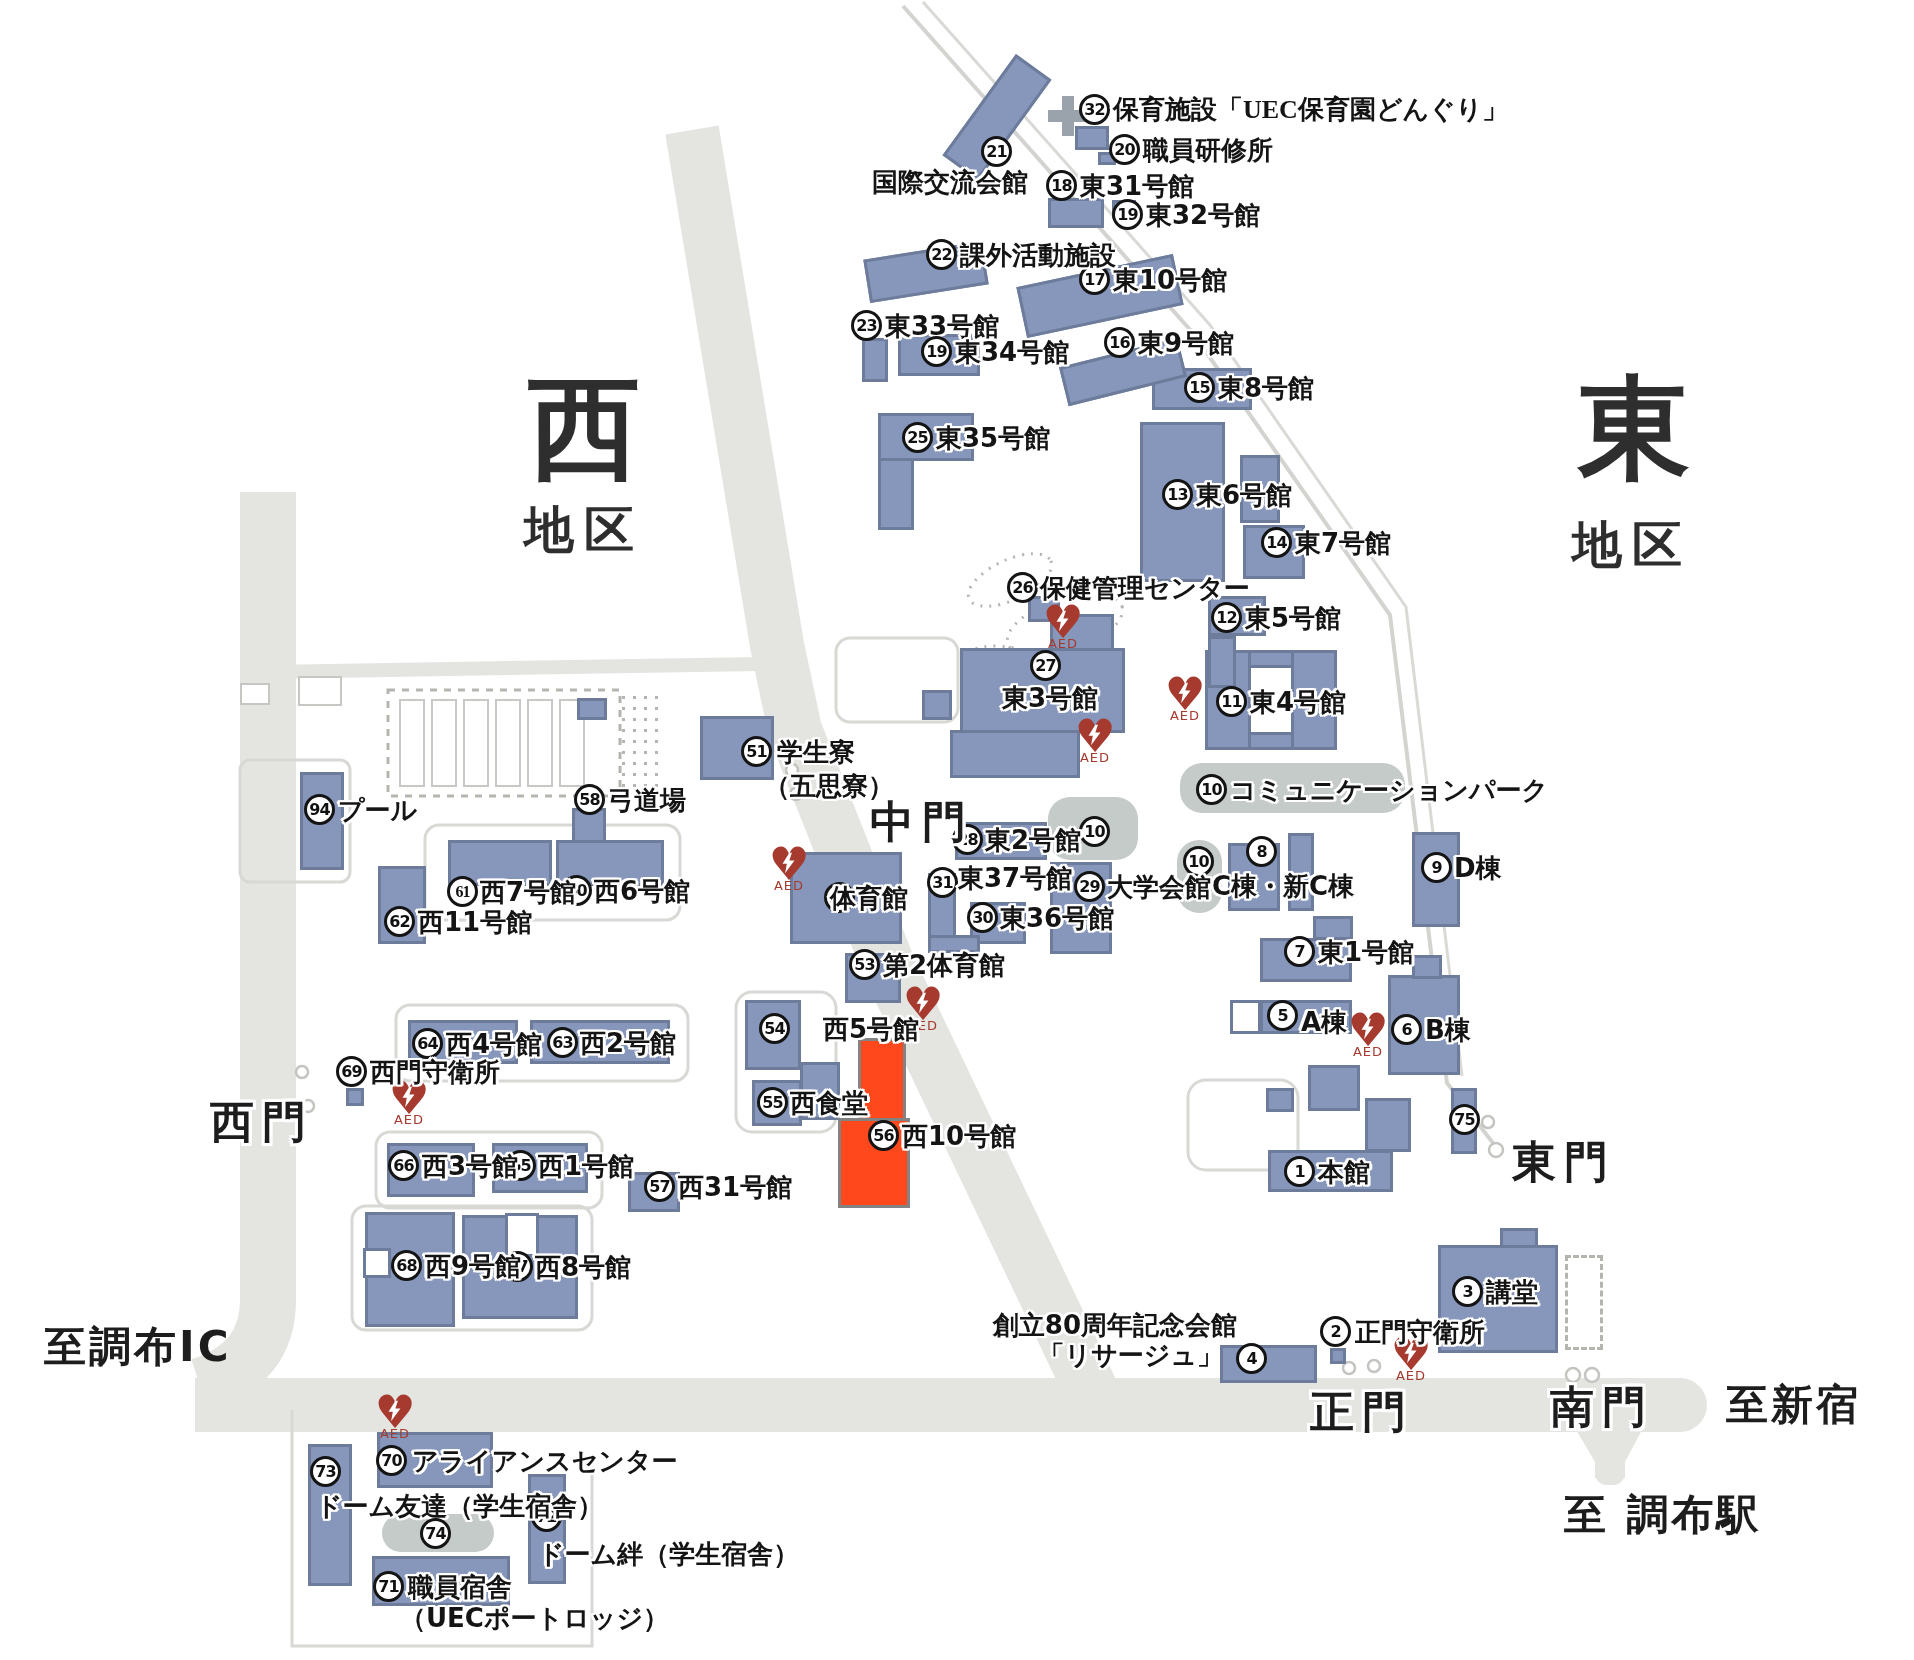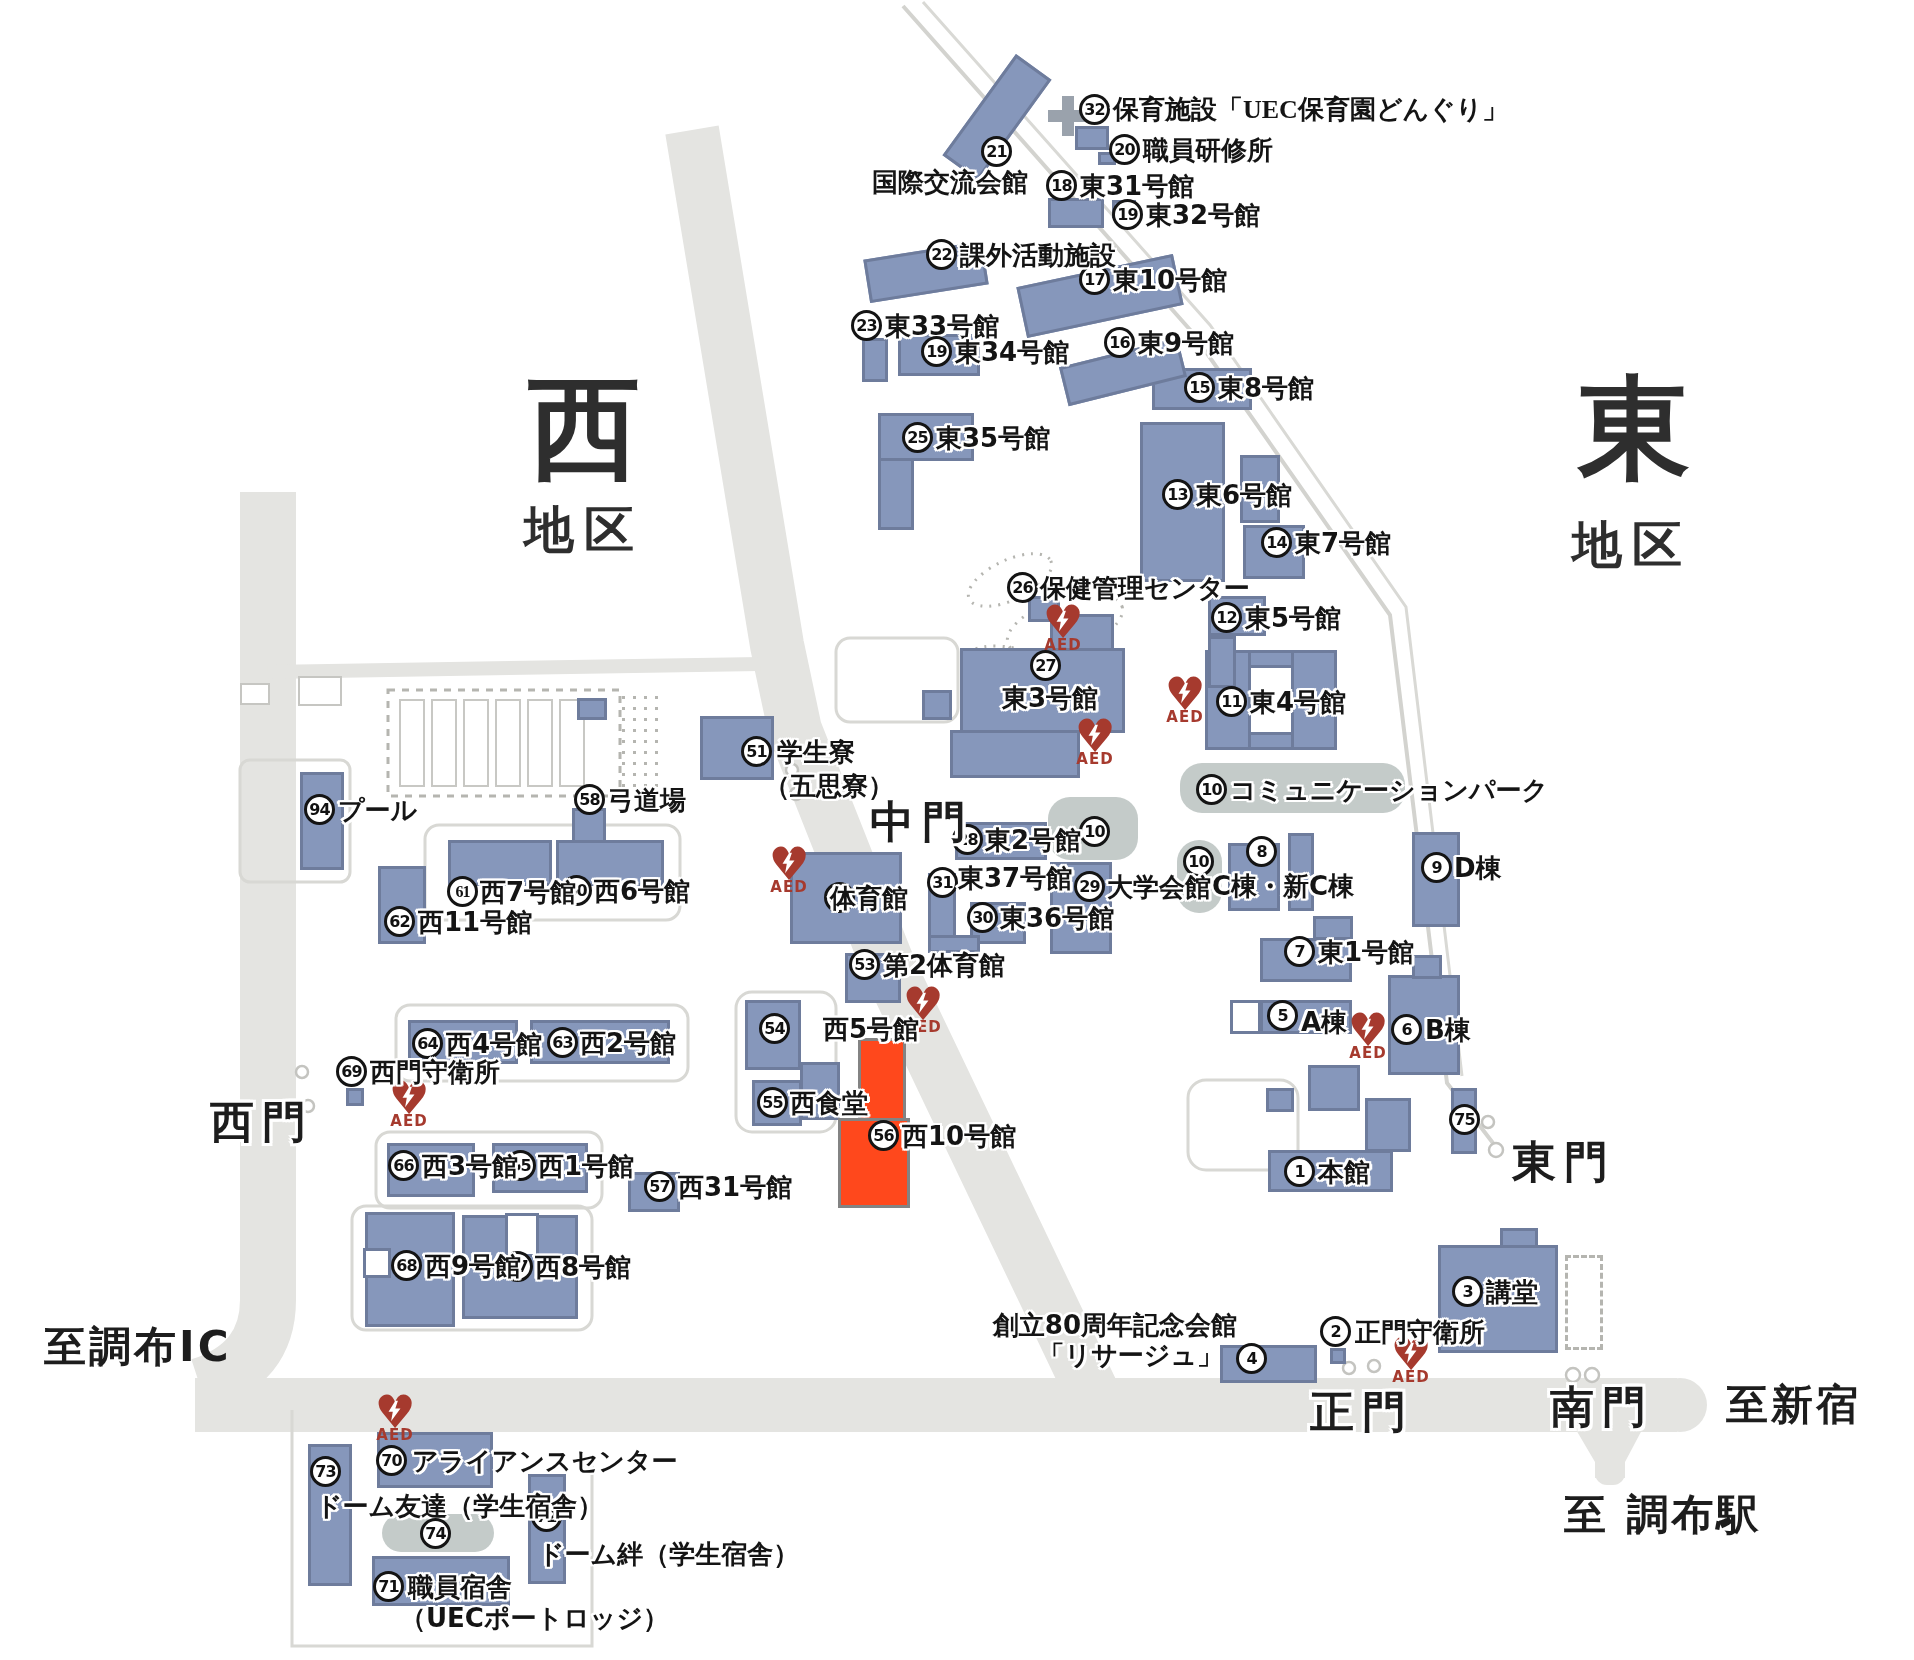--- a/index.html
+++ b/index.html
@@ -17,21 +17,21 @@
         text-shadow:2px 0 0 #fff,-2px 0 0 #fff,0 2px 0 #fff,0 -2px 0 #fff,2px 2px 0 #fff,-2px -2px 0 #fff,2px -2px 0 #fff,-2px 2px 0 #fff,3px 1px 0 #fff,-3px -1px 0 #fff}
   .blabel.r{transform:translateX(-100%)}
   .gate{position:absolute;font-weight:bold;font-size:44px;letter-spacing:8px;color:#1d1d1d;white-space:nowrap;z-index:6;line-height:1;
         text-shadow:3px 0 0 #fff,-3px 0 0 #fff,0 3px 0 #fff,0 -3px 0 #fff,3px 3px 0 #fff,-3px -3px 0 #fff,3px -3px 0 #fff,-3px 3px 0 #fff}
   .dir{position:absolute;font-weight:bold;font-size:42px;letter-spacing:3px;color:#1d1d1d;white-space:nowrap;z-index:6;line-height:1}
   .dk{position:absolute;font-weight:bold;font-size:112px;color:#2e2e2e;z-index:4;line-height:1}
   .ds{position:absolute;font-weight:bold;font-size:50px;letter-spacing:10px;color:#2e2e2e;z-index:4;line-height:1}
   .aed{position:absolute;z-index:5;width:46px;text-align:center;color:#a63a2e}
   .aed .heart{font-size:46px;line-height:.8;display:block;position:relative}
   .aed svg.bolt{position:absolute;left:14px;top:6px;width:17px;height:22px;z-index:2}
-  .aed .aed-txt{font-size:15px;font-weight:bold;letter-spacing:1px;margin-top:-5px}
+  .aed .aed-txt{font-size:13px;font-weight:normal;letter-spacing:1px;margin-top:-5px}
   .wdeco{position:absolute;background:#fff;border:3px solid #6e7c9c;box-sizing:border-box;z-index:4}
   .wplain{position:absolute;background:#fff;border:2px solid #c6c6c2;box-sizing:border-box;z-index:2}
   .dashedbox{position:absolute;border:3px dashed #b5b5b0;box-sizing:border-box;z-index:2}
   .dotgrid{position:absolute;left:618px;top:692px;width:46px;height:102px;z-index:2;
         background-image:radial-gradient(#b5b5b0 1.5px,transparent 1.7px);background-size:11px 11px}
 </style>
 </head>
 <body>
 
 <div id="map">

